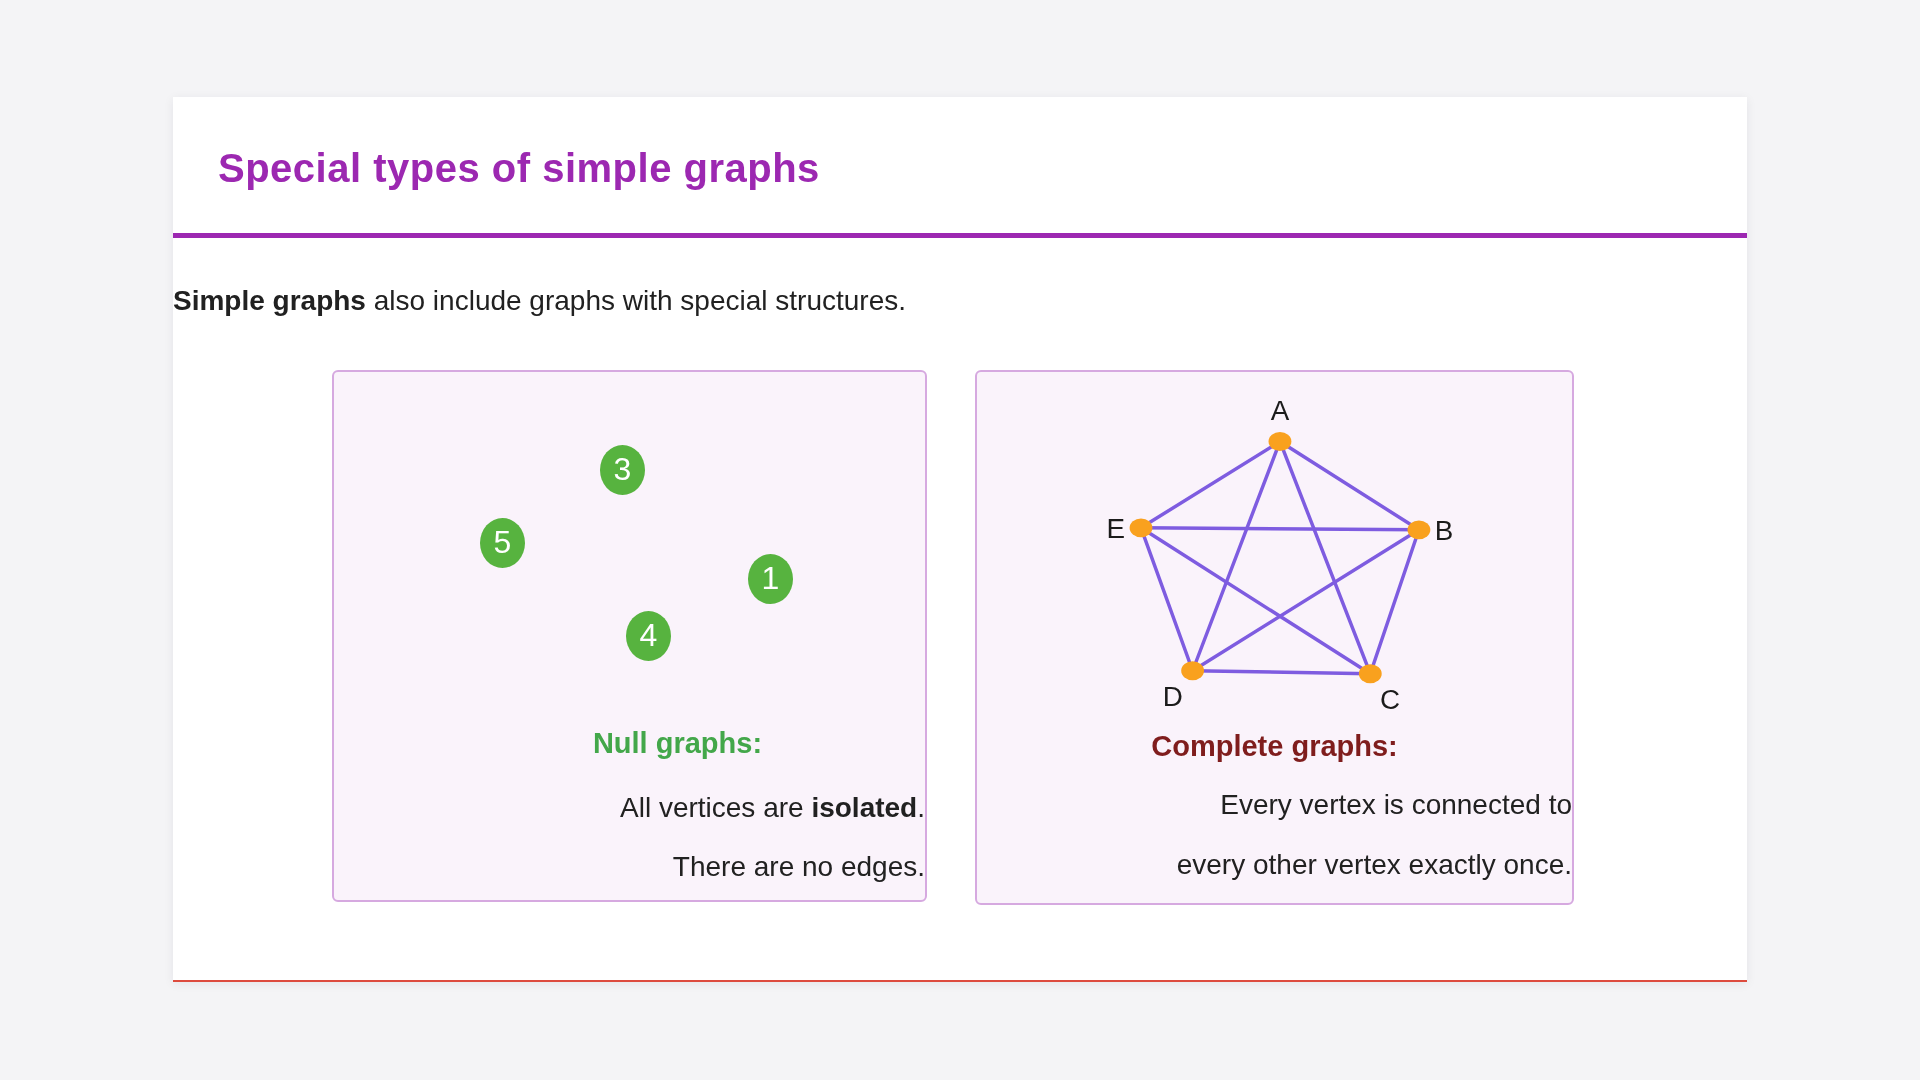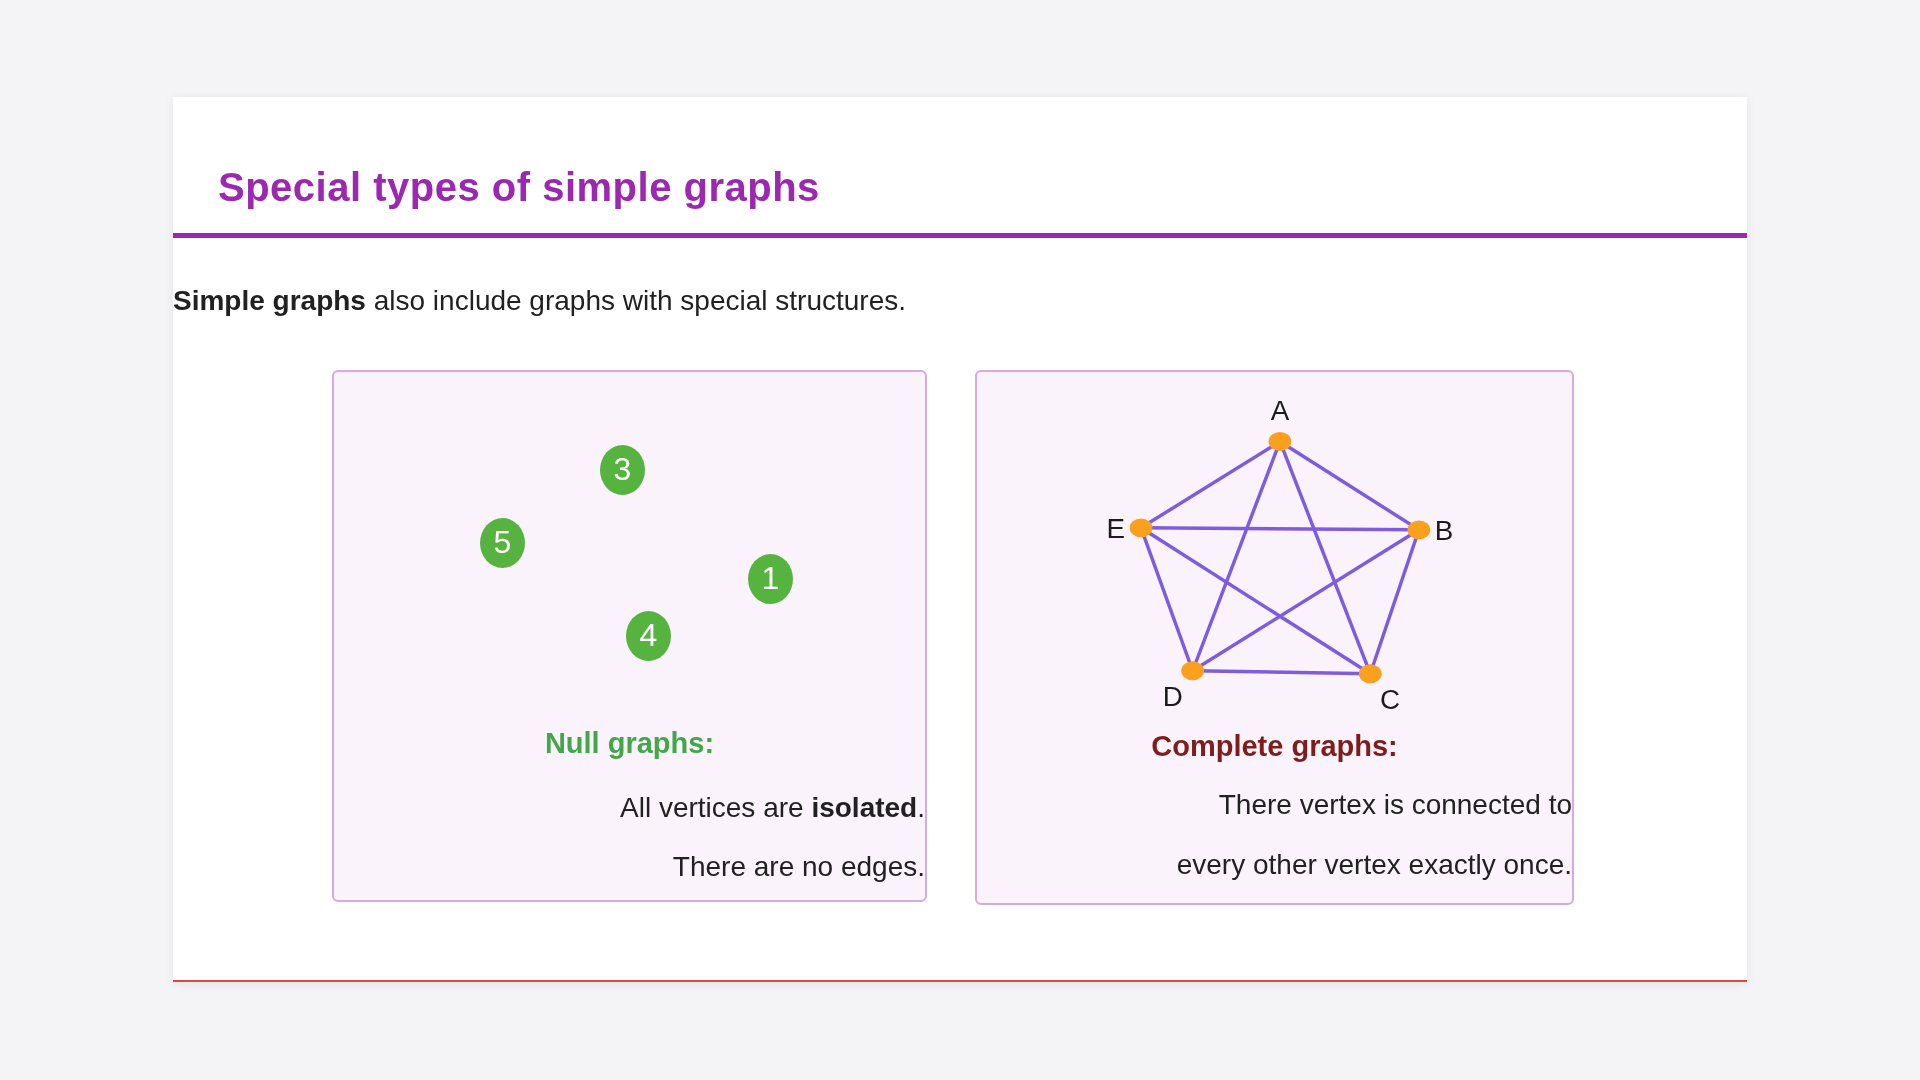--- a/index.html
+++ b/index.html
@@ -12,21 +12,21 @@
   .card {
     position: absolute;
     left: 173px; top: 97px;
     width: 1574px; height: 885px;
     background: #ffffff;
     border-bottom: 2px solid #dd4b3e;
     box-shadow: 0 2px 10px rgba(30,30,60,0.07);
   }
   .page-title {
     position: absolute;
-    left: 45px; top: 68px;
+    left: 45px; top: 49px;
     font-size: 40px;
     font-weight: bold;
     letter-spacing: 0.5px;
   }
   .divider {
     position: absolute;
     left: 0; top: 136px;
     width: 100%; height: 5px;
   }
   .intro {
@@ -94,21 +94,21 @@
 
   <p class="intro"><b>Simple graphs</b><span> also include graphs with special structures.</span></p>
 
   <div class="panel panel-null">
     <div>
         <div class="nvertex" style="left: 266px; top: 73px; background: rgb(87, 179, 63);">3</div>
         <div class="nvertex" style="left: 146px; top: 146px; background: rgb(87, 179, 63);">5</div>
         <div class="nvertex" style="left: 414px; top: 182px; background: rgb(87, 179, 63);">1</div>
         <div class="nvertex" style="left: 292px; top: 239px; background: rgb(87, 179, 63);">4</div>
       </div>
-    <div class="panel-caption caption-null" style="color: rgb(67, 167, 74);">Null graphs:</div>
+    <div class="panel-caption caption-null" style="color: rgb(67, 167, 74); margin-left: 48px;">Null graphs:</div>
     <p class="panel-line null-line1"><span>All vertices are </span><b>isolated</b><span>.</span></p>
     <p class="panel-line null-line2">There are no edges.</p>
   </div>
 
   <div class="panel panel-complete">
     <svg class="graph-svg" viewBox="0 0 599 535" xmlns="http://www.w3.org/2000/svg">
         <line x1="305" y1="70" x2="445" y2="159" stroke="#7e5ce0" stroke-width="3.5" stroke-linecap="round"></line>
         <line x1="305" y1="70" x2="396" y2="304" stroke="#7e5ce0" stroke-width="3.5" stroke-linecap="round"></line>
         <line x1="305" y1="70" x2="217" y2="301" stroke="#7e5ce0" stroke-width="3.5" stroke-linecap="round"></line>
         <line x1="305" y1="70" x2="165" y2="157" stroke="#7e5ce0" stroke-width="3.5" stroke-linecap="round"></line>
@@ -123,17 +123,17 @@
         <ellipse cx="445" cy="159" rx="11.5" ry="9.5" fill="#f9a11e"></ellipse>
         <text x="461" y="169" text-anchor="start" fill="#1b1b1b" font-size="28" font-family="Liberation Sans, sans-serif">B</text>
         <ellipse cx="396" cy="304" rx="11.5" ry="9.5" fill="#f9a11e"></ellipse>
         <text x="416" y="340" text-anchor="middle" fill="#1b1b1b" font-size="28" font-family="Liberation Sans, sans-serif">C</text>
         <ellipse cx="217" cy="301" rx="11.5" ry="9.5" fill="#f9a11e"></ellipse>
         <text x="197" y="337" text-anchor="middle" fill="#1b1b1b" font-size="28" font-family="Liberation Sans, sans-serif">D</text>
         <ellipse cx="165" cy="157" rx="11.5" ry="9.5" fill="#f9a11e"></ellipse>
         <text x="149" y="167" text-anchor="end" fill="#1b1b1b" font-size="28" font-family="Liberation Sans, sans-serif">E</text>
       </svg>
     <div class="panel-caption caption-complete" style="color: #7f1d1d;">Complete graphs:</div>
-    <p class="panel-line complete-line1">There vertex is connected to</p>
+    <p class="panel-line complete-line1">Every vertex is connected to</p>
     <p class="panel-line complete-line2">every other vertex exactly once.</p>
   </div>
 
 </div>
 
 </body></html>

